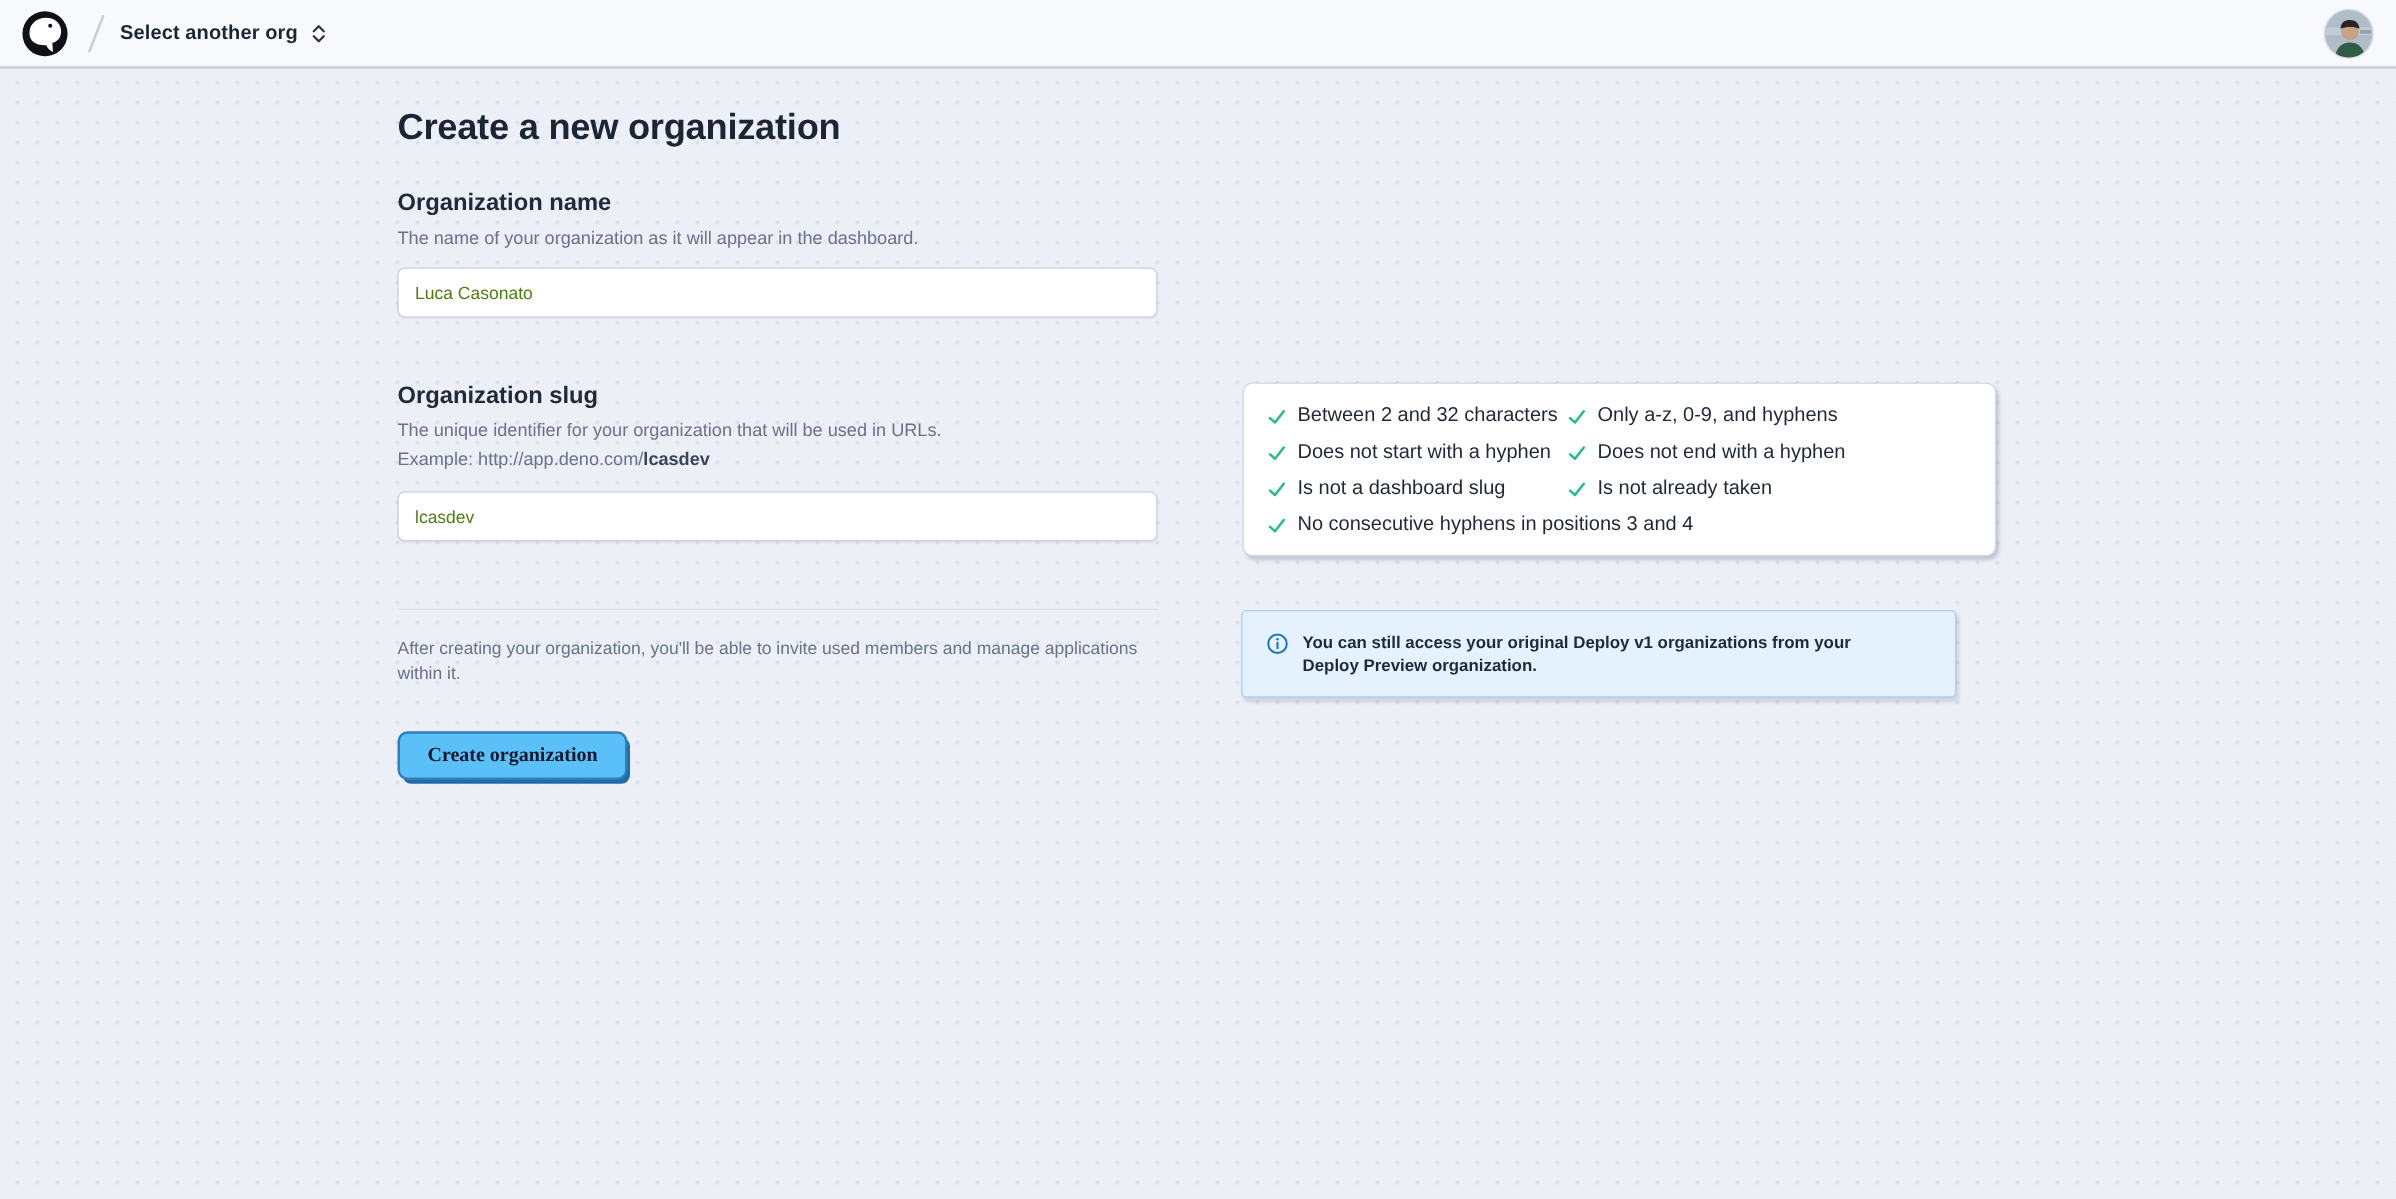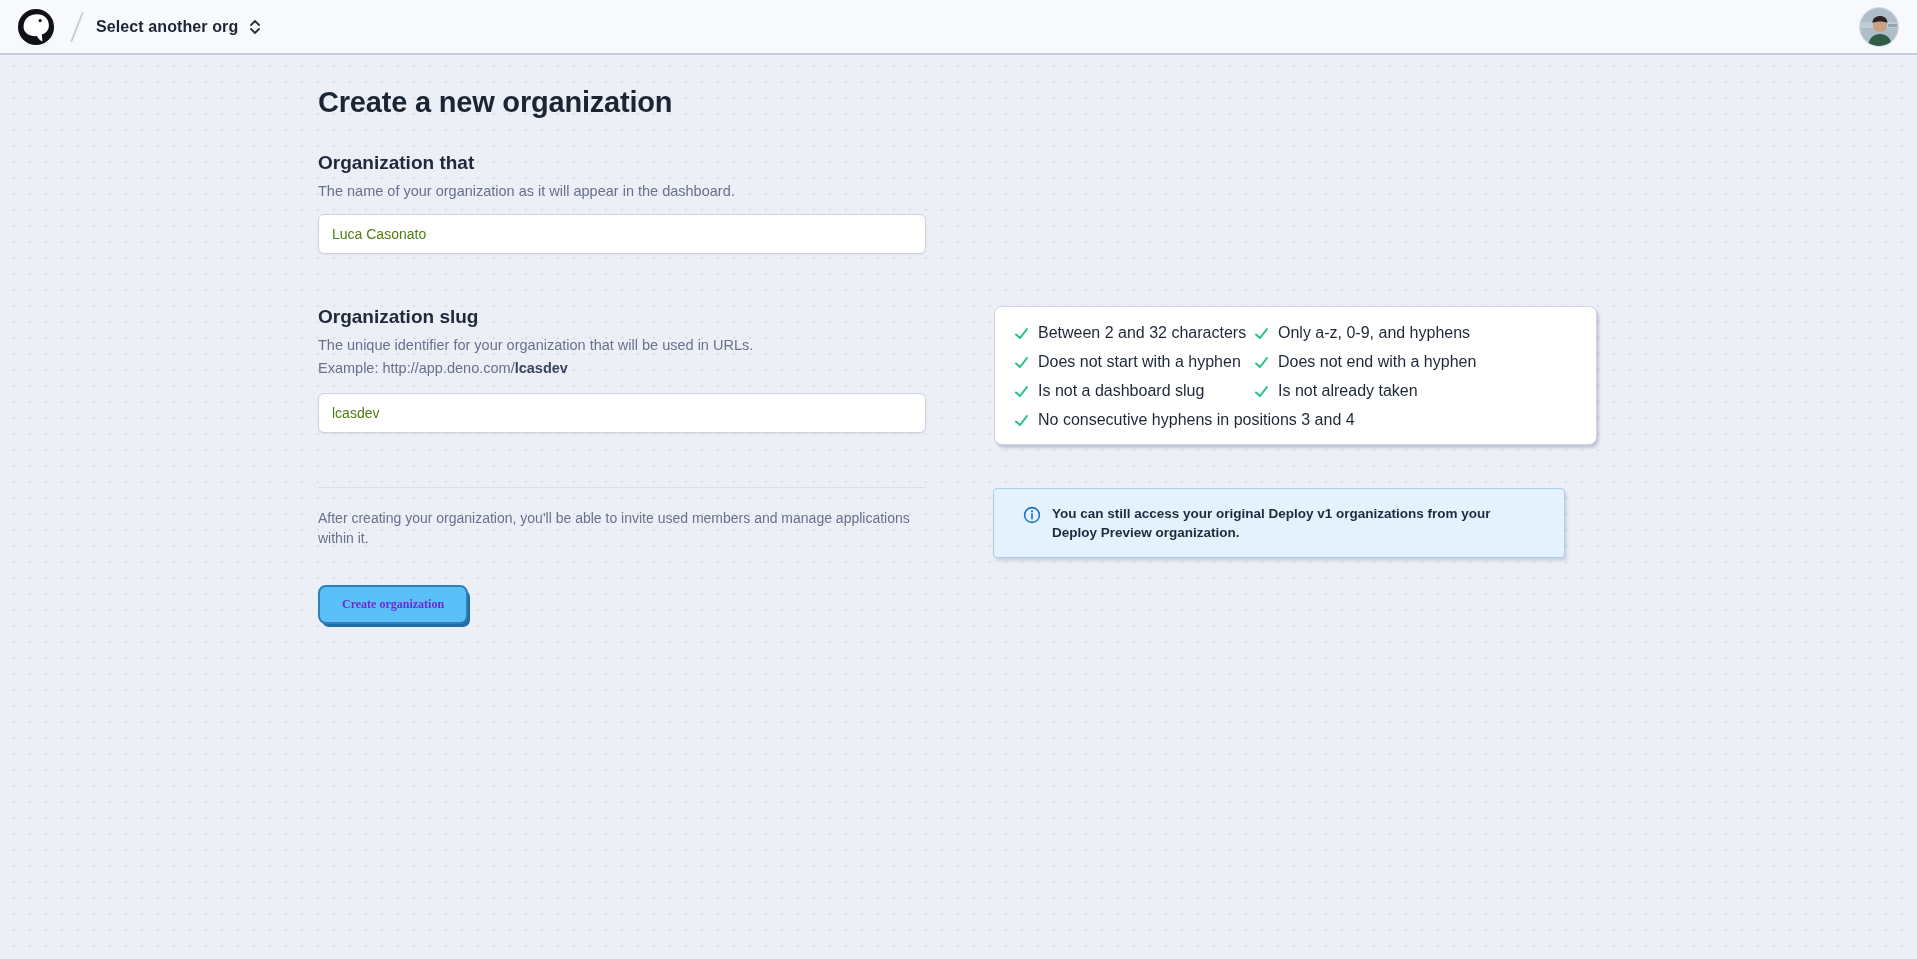--- a/index.html
+++ b/index.html
@@ -59,39 +59,39 @@
   .footer-note{
     position:absolute; left:318px; top:508px; width:610px;
     font-size:14px; line-height:20px; color:#68718a;
   }
   .create-btn{
     position:absolute; left:318px; top:585px;
     height:39px; padding:0 22px;
     background:#5cc0f8; border:2px solid #2f7fba; border-radius:8px;
     box-shadow:3px 4px 0 -1px #226da7;
     font-family:"Liberation Serif","DejaVu Serif",serif;
-    font-size:12px; font-weight:700; color:#6d28d9;
+    font-size:16px; font-weight:700; color:#0f172a;
     cursor:pointer;
   }
   
   .checklist-card{
     position:absolute; left:994px; top:306px; width:603px; min-height:124px;
     background:#fff; border:1px solid #d0d5e0; border-radius:8px;
     box-shadow:2px 3px 3px rgba(101,112,140,.32);
     padding:17px 18px 15px 19px;
   }
   .check-grid{ display:grid; grid-template-columns:240px 1fr; row-gap:11px; }
   .check-item{ display:flex; align-items:center; gap:9px; font-size:16px; color:#1e2836; white-space:nowrap; }
   .check-item svg{ flex:0 0 auto; }
   .info-box{
     position:absolute; left:993px; top:488px; width:572px; height:70px;
     background:#e5f1fc; border:1px solid #a6d0f0; border-radius:4px;
     box-shadow:2px 3px 3px rgba(101,112,140,.22);
     display:flex; align-items:flex-start; gap:11px;
-    padding:14px 16px 0 29px;
+    padding:14px 16px 0 19px;
   }
   .info-box .info-text{
     font-size:13.5px; font-weight:600; color:#1c2c3e; line-height:19px;
     max-width:482px; margin-top:1px;
   }
 </style>
 </head>
 <body>
 
 <nav class="navbar">
@@ -122,21 +122,21 @@
       <path d="M8 40 C8 30 14 26 20 26 C26 26 32 30 32 40 Z" fill="#2f5e45"></path>
       <circle cx="20" cy="17" r="7.2" fill="#c9a183"></circle>
       <path d="M12.5 15 C12.5 10 16 8 20 8 C24 8 27.5 10.5 27.5 15 C24 13 16.5 13 12.5 15 Z" fill="#2c2420"></path>
       <rect x="28" y="16" width="9" height="3" fill="#8fa5b0"></rect>
     </svg>
   </div>
 </nav>
 
 <h1 class="page-title">Create a new organization</h1>
 
-<div class="field-label label-name">Organization that</div>
+<div class="field-label label-name">Organization name</div>
 <div class="field-desc desc-name">The name of your organization as it will appear in the dashboard.</div>
 <input class="text-input input-name" type="text" value="Luca Casonato" style="">
 
 <div class="field-label label-slug">Organization slug</div>
 <div class="field-desc desc-slug"><span>The unique identifier for your organization that will be used in URLs.</span><br><span>Example: http://app.deno.com/</span><b>lcasdev</b></div>
 <input class="text-input input-slug" type="text" value="lcasdev" style="">
 
 <div class="divider"></div>
 
 <div class="footer-note">After creating your organization, you'll be able to invite used members and manage applications within it.</div>

